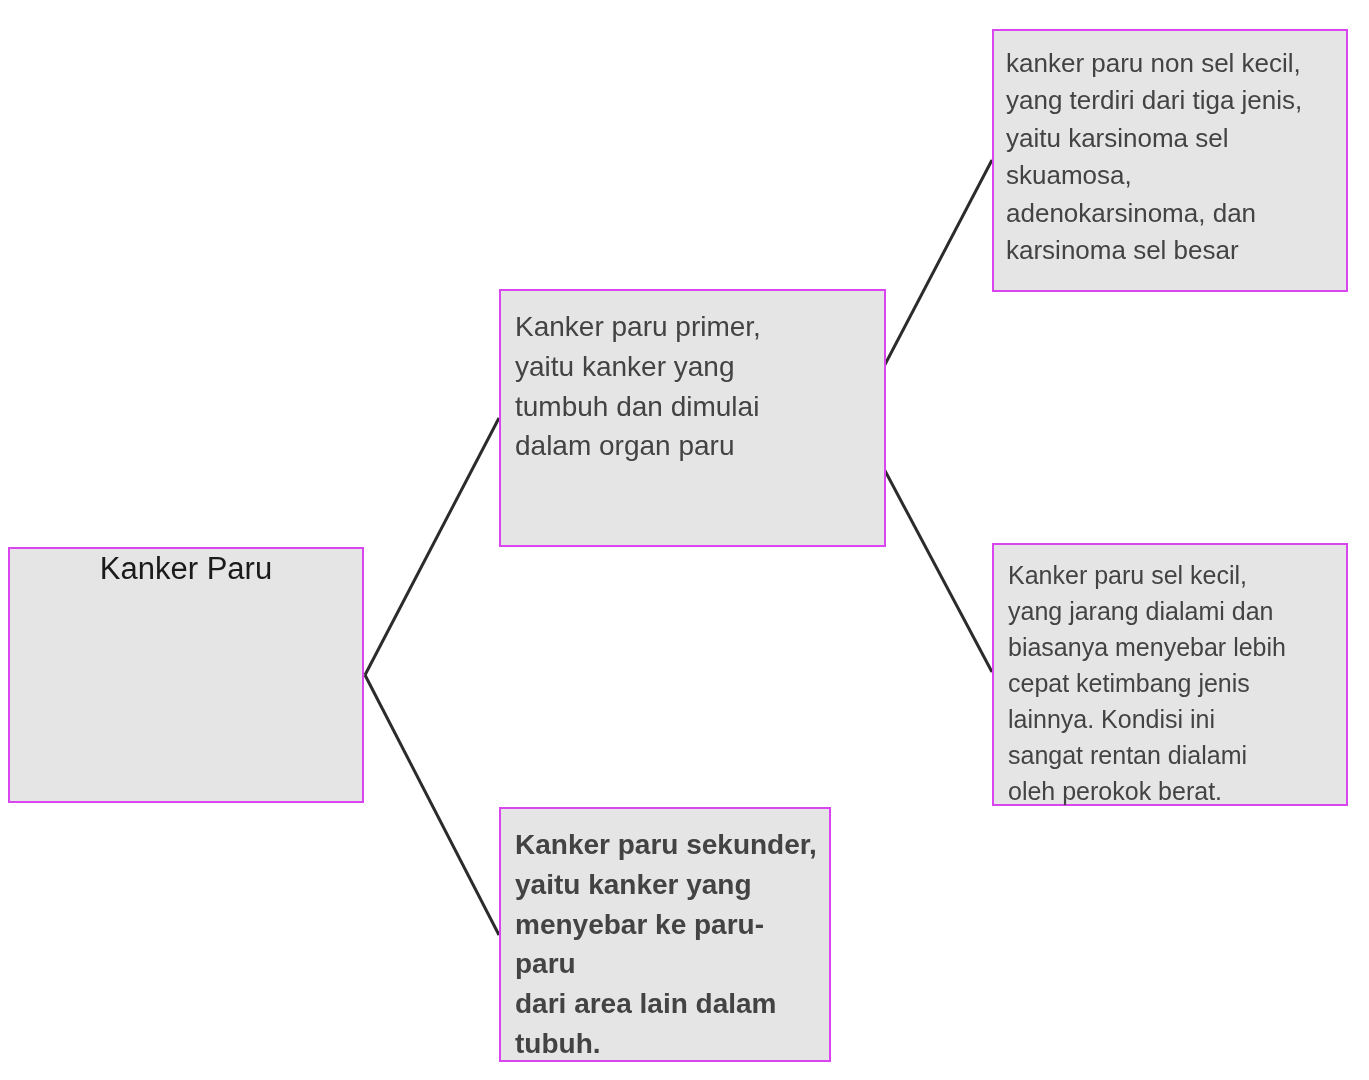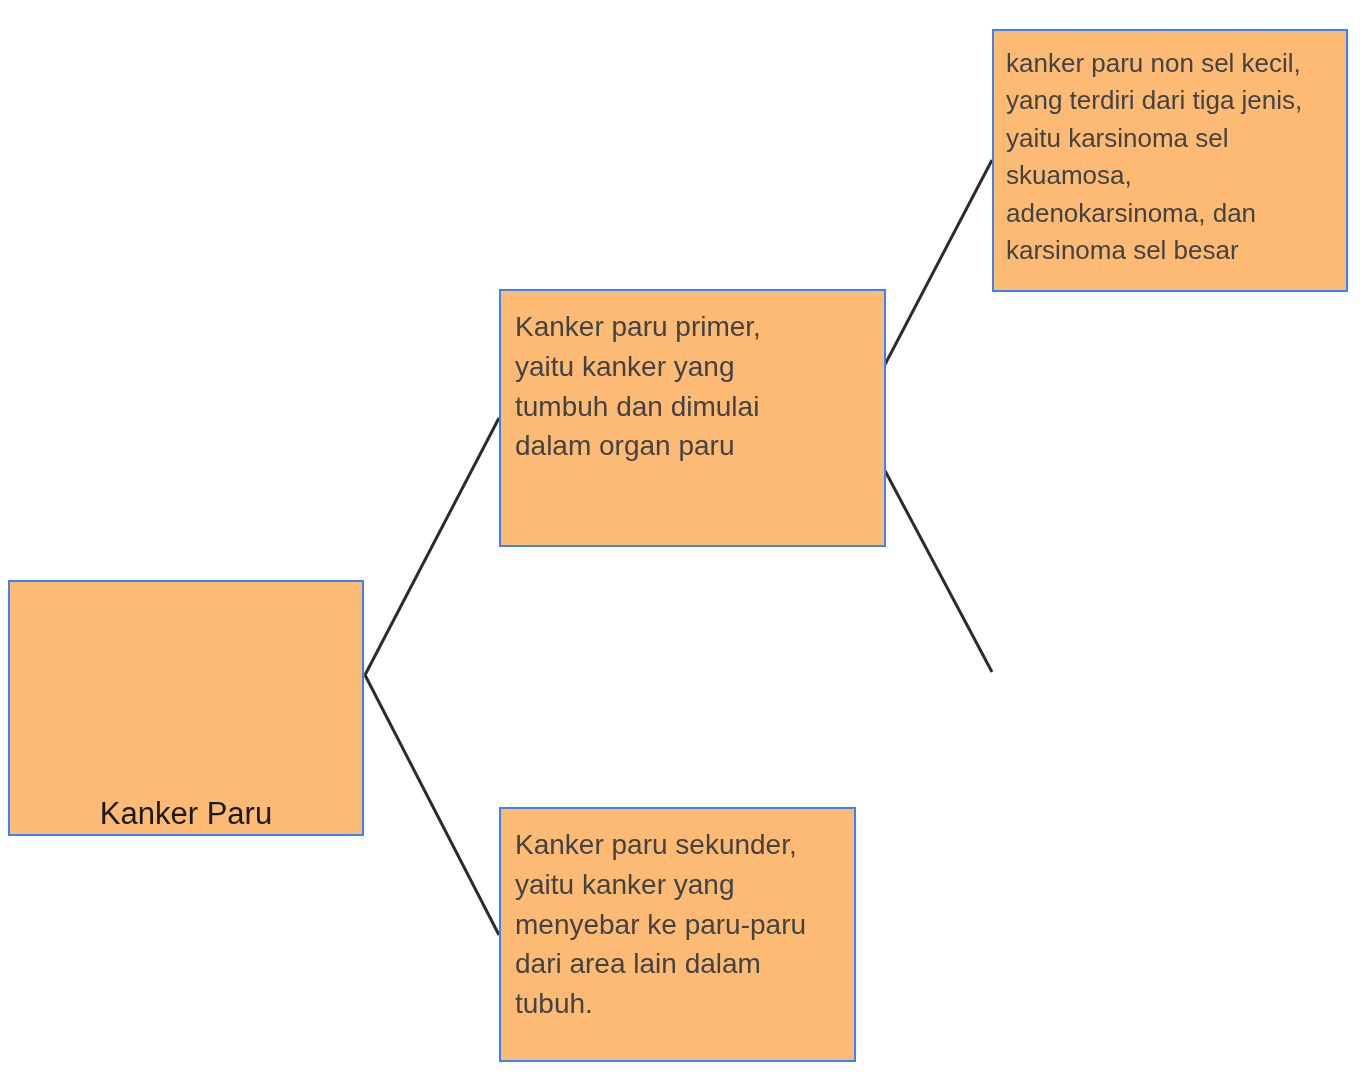--- a/index.html
+++ b/index.html
@@ -22,40 +22,40 @@
     position: absolute;
     left: 0;
     top: 0;
     width: 1369px;
     height: 1080px;
     pointer-events: none;
   }
   .node {
     position: absolute;
     box-sizing: border-box;
-    background: #fdba74;
-    border: 2px solid #3b82f6;
+    background: #e5e5e5;
+    border: 2px solid #d946ef;
     color: #434343;
   }
   .node .txt {
     position: absolute;
     left: 14px;
     right: 6px;
     top: 10px;
     white-space: pre-wrap;
     line-height: 1.30;
   }
   
   #node-root {
     left: 8px;
-    top: 580px;
+    top: 547px;
     width: 356px;
     height: 256px;
     display: flex;
-    align-items: flex-end;
+    align-items: flex-start;
     justify-content: center;
   }
   #node-root .txt {
     position: static;
     left: auto; right: auto; top: auto;
     text-align: center;
     color: #1a1a1a;
     font-size: 31px;
     white-space: normal;
   }
@@ -68,22 +68,23 @@
   }
   #node-primer .txt {
     font-size: 28px;
     line-height: 1.42;
     top: 16px;
   }
   
   #node-sekunder {
     left: 499px;
     top: 807px;
-    width: 357px;
+    width: 332px;
     height: 255px;
+    font-weight: bold;
   }
   #node-sekunder .txt {
     font-size: 28px;
     line-height: 1.42;
     top: 16px;
   }
   
   #node-nsclc {
     left: 992px;
     top: 29px;
@@ -144,14 +145,23 @@
 
   <div class="node" id="node-nsclc">
     <div class="txt">kanker paru non sel kecil,
 yang terdiri dari tiga jenis,
 yaitu karsinoma sel
 skuamosa,
 adenokarsinoma, dan
 karsinoma sel besar</div>
   </div>
 
+  <div class="node" id="node-sclc">
+    <div class="txt">Kanker paru sel kecil,
+yang jarang dialami dan
+biasanya menyebar lebih
+cepat ketimbang jenis
+lainnya. Kondisi ini
+sangat rentan dialami
+oleh perokok berat.</div>
+  </div>
 
 </div>
 
 </body></html>

